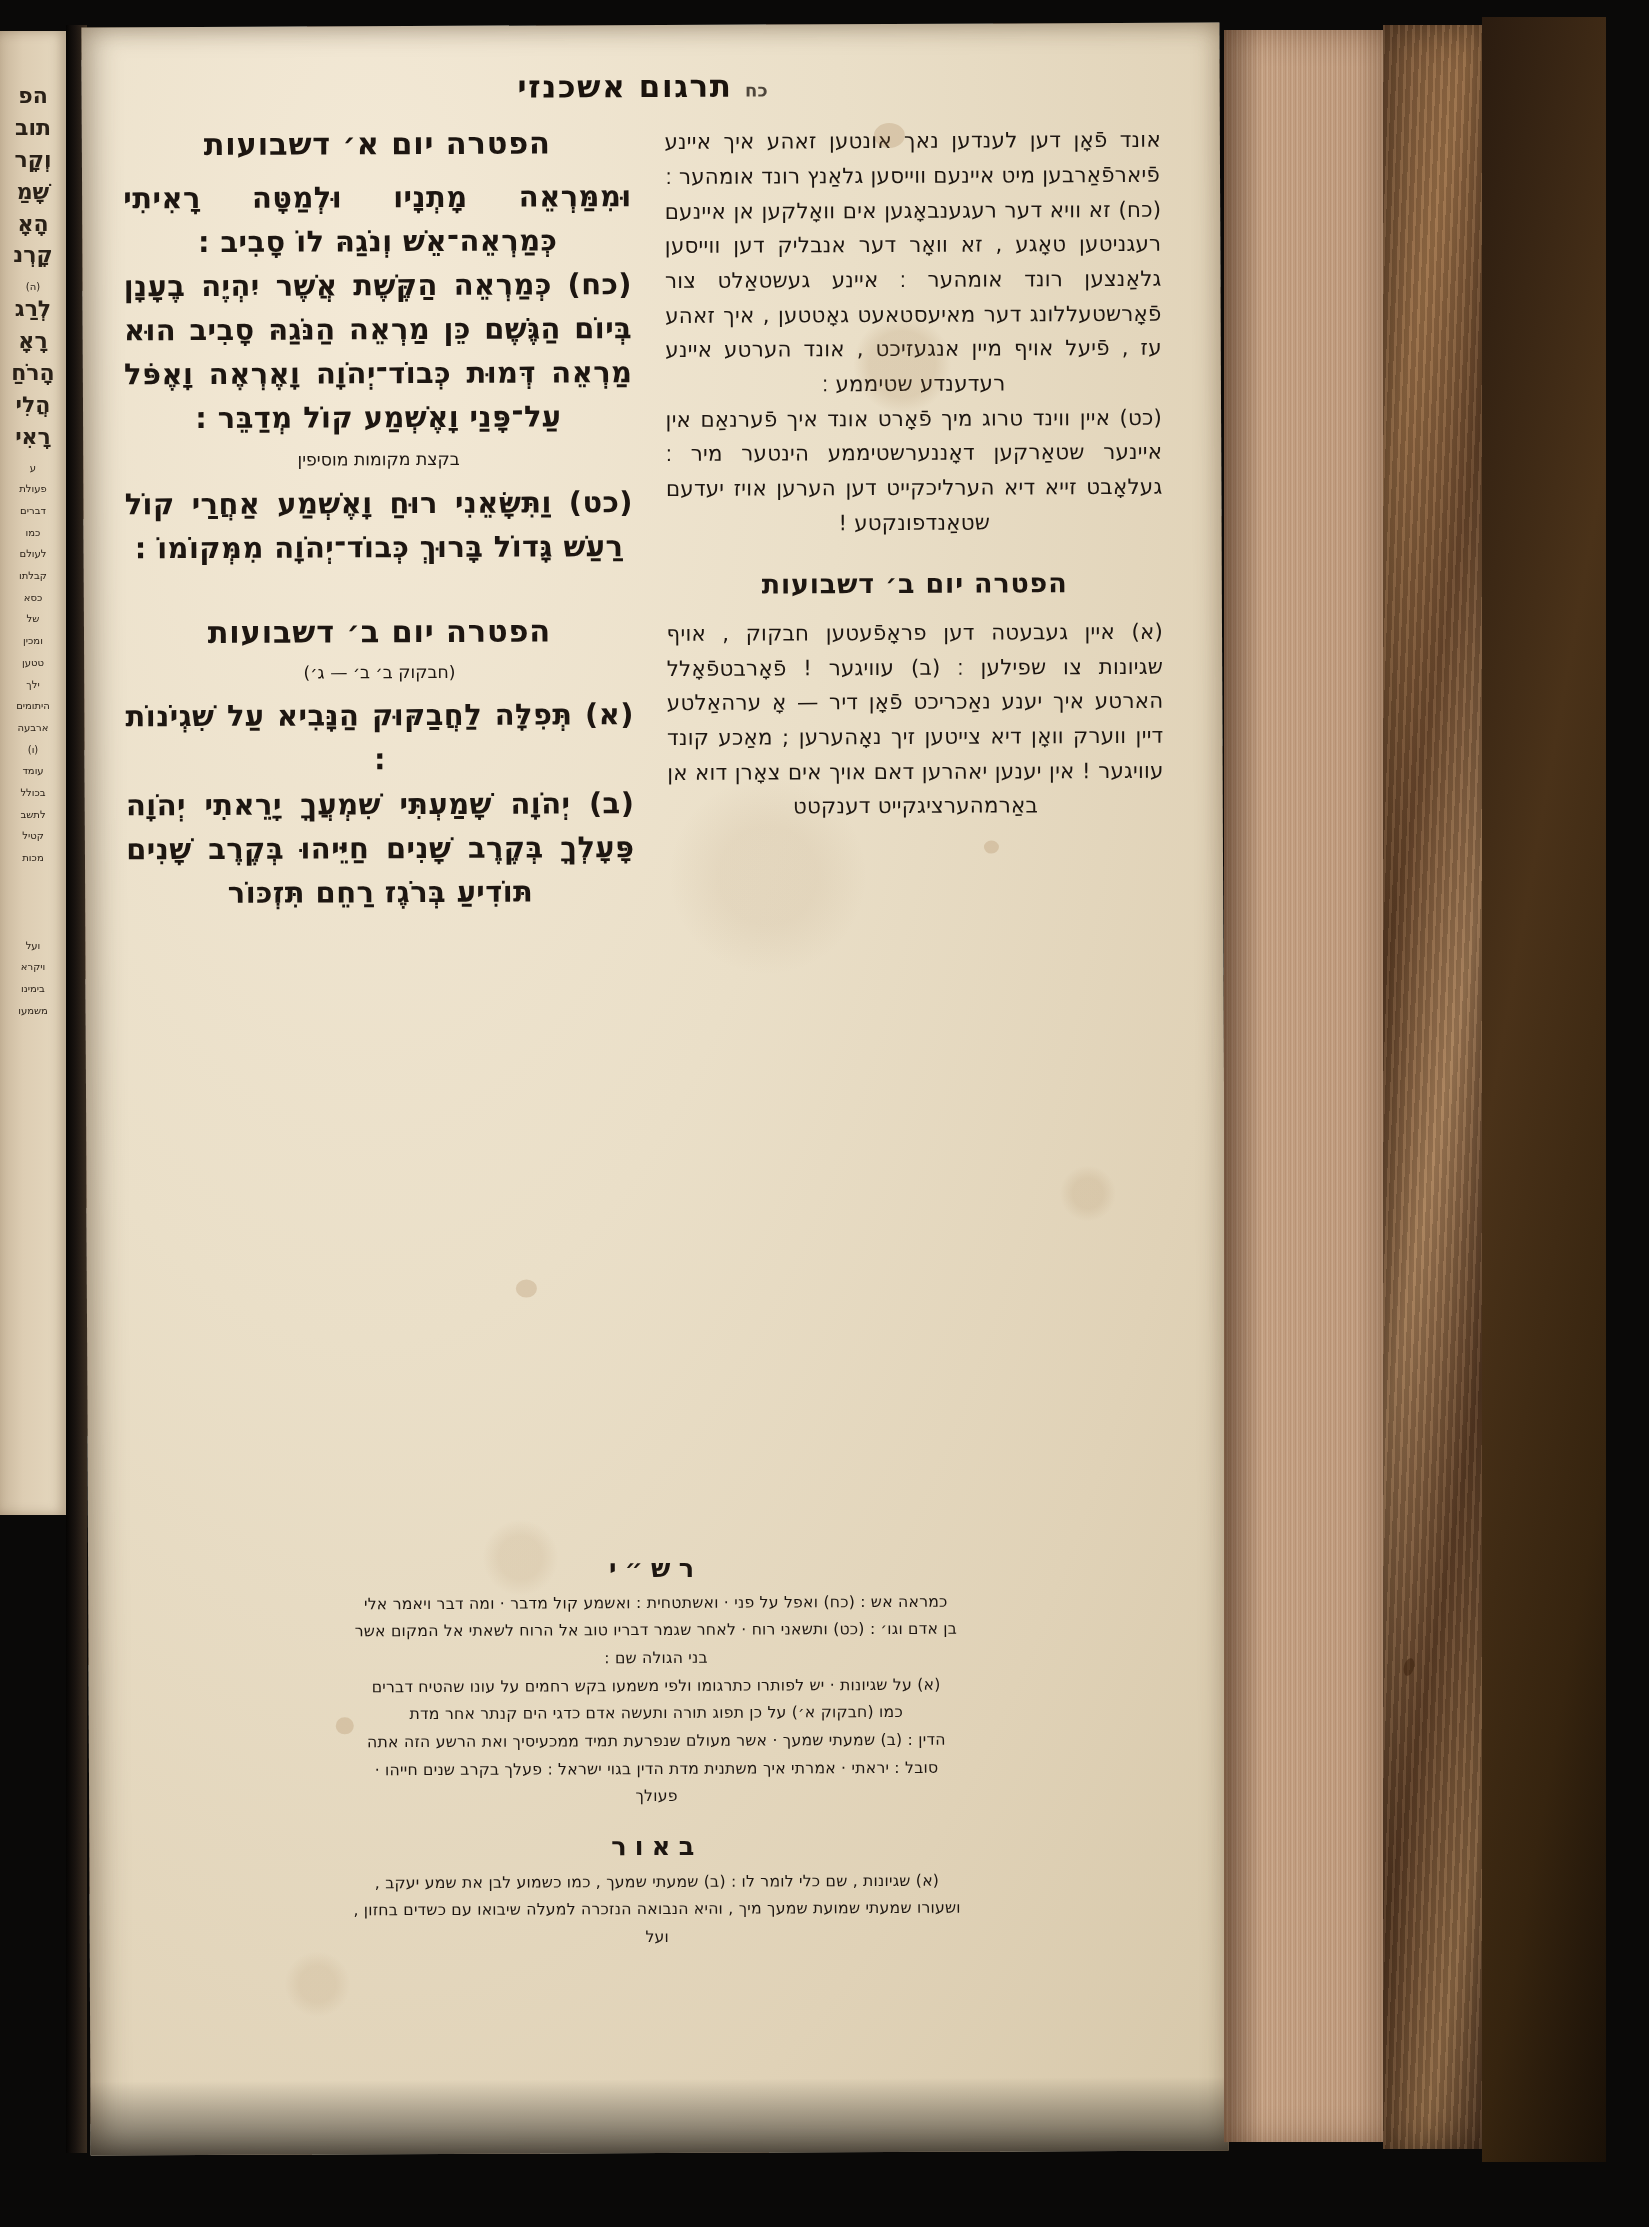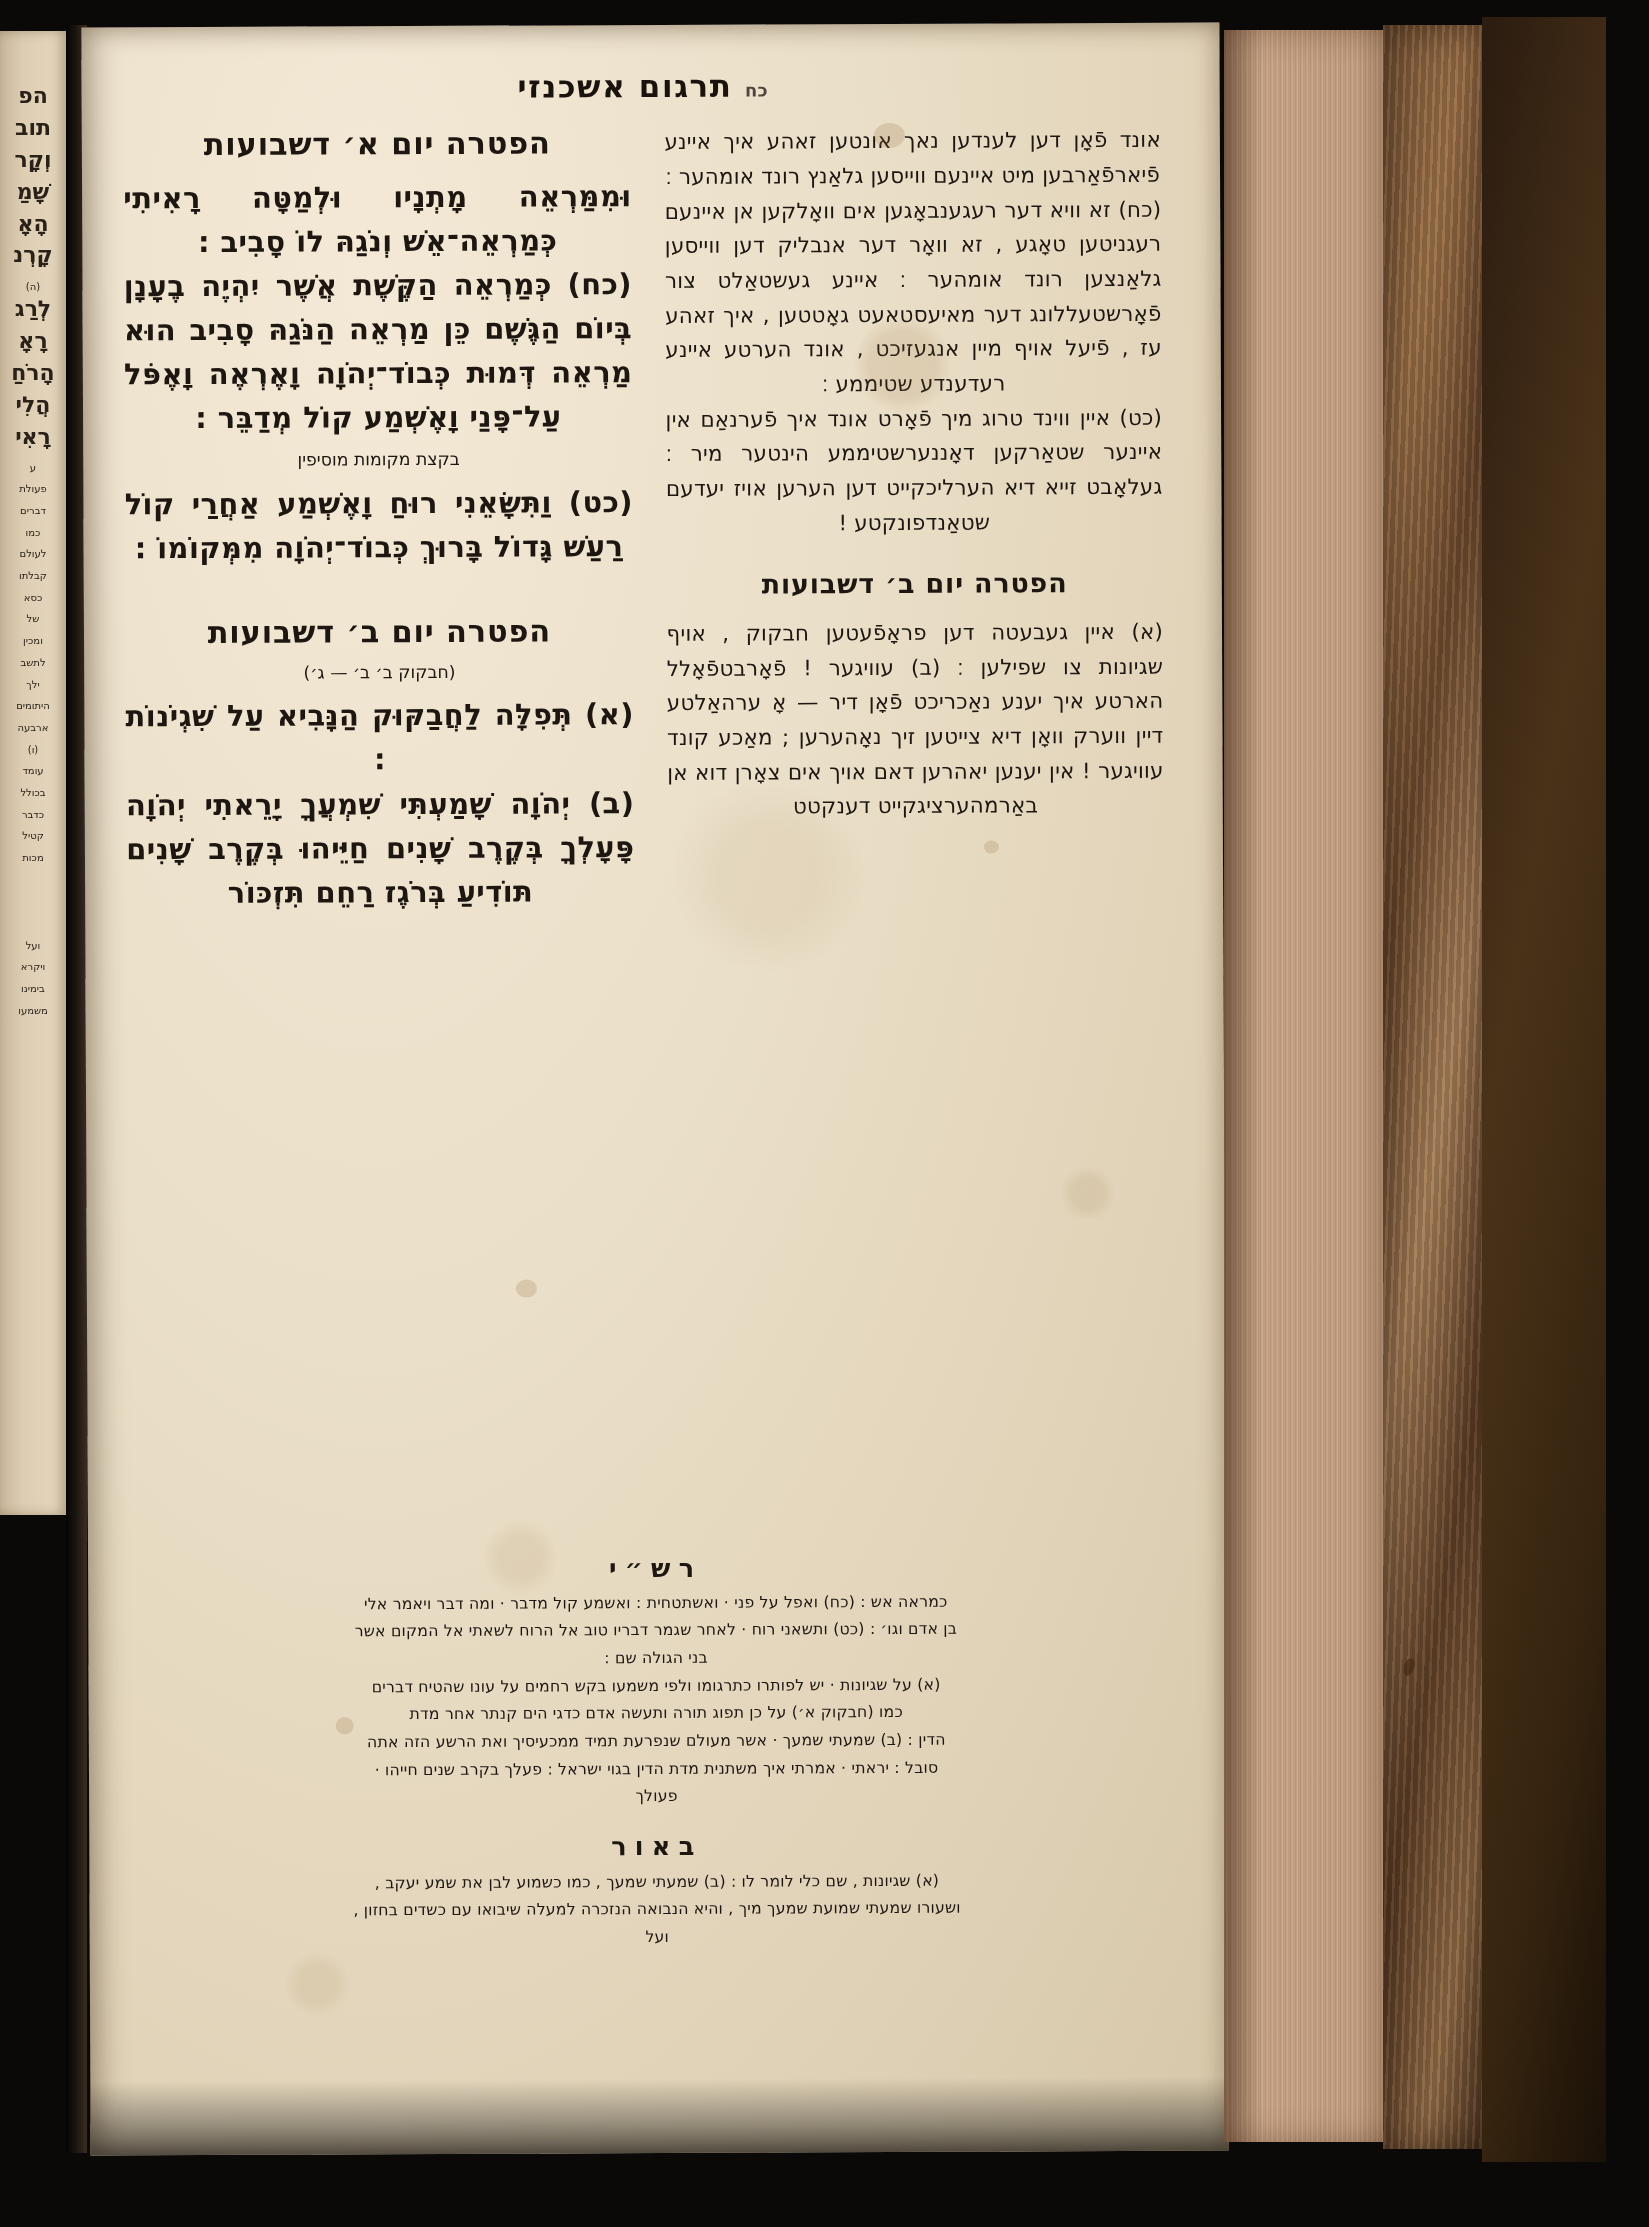--- a/index.html
+++ b/index.html
@@ -282,28 +282,28 @@
       <div class="lp-big">רָאִי</div>
       <div class="lp-small">ע</div>
       <div class="lp-small" style="">פעולת</div>
       <div class="lp-small">דברים</div>
       <div class="lp-small">כמו</div>
       <div class="lp-small">לעולם</div>
       <div class="lp-small">קבלתו</div>
       <div class="lp-small">כסא</div>
       <div class="lp-small">של</div>
       <div class="lp-small">ומכין</div>
-      <div class="lp-small">לתשב</div>
+      <div class="lp-small">טטען</div>
       <div class="lp-small">ילך</div>
       <div class="lp-small">היתומים</div>
       <div class="lp-small">ארבעה</div>
       <div class="lp-small">(ו)</div>
       <div class="lp-small">עומד</div>
       <div class="lp-small">בכולל</div>
-      <div class="lp-small">כדבר</div>
+      <div class="lp-small">לתשב</div>
       <div class="lp-small">קטיל</div>
       <div class="lp-small">מכות</div>
       <div class="lp-small" style="margin-top:74px">ועל</div>
       <div class="lp-small">ויקרא</div>
       <div class="lp-small">בימינו</div>
       <div class="lp-small">משמעו</div>
     </div>
   </div>
 
   <div class="gutter"></div>

